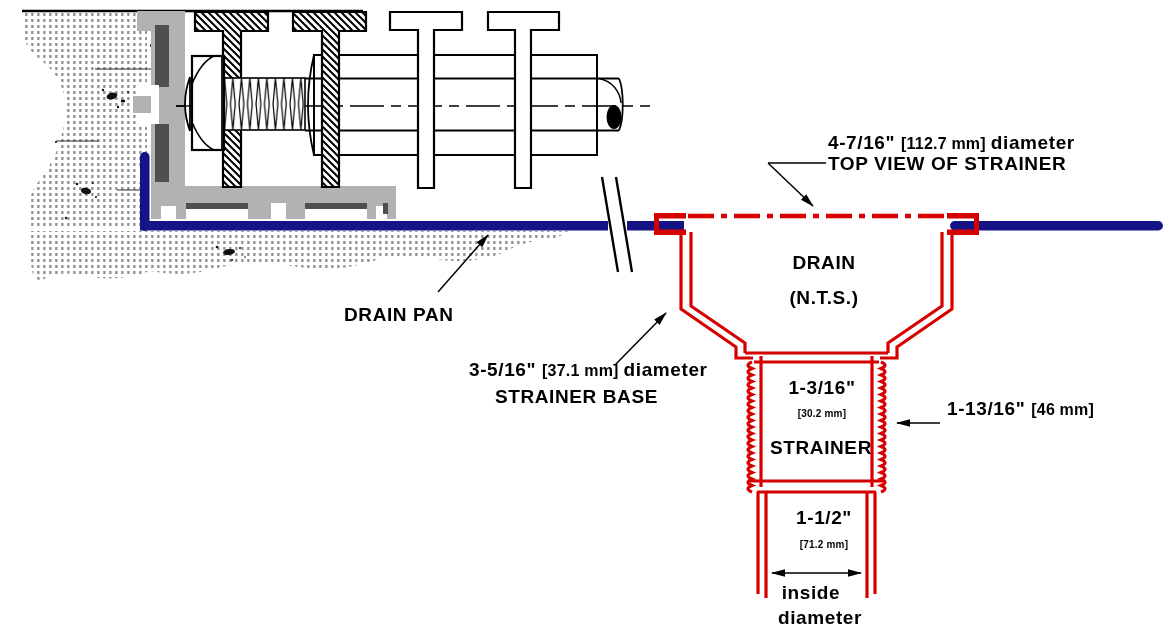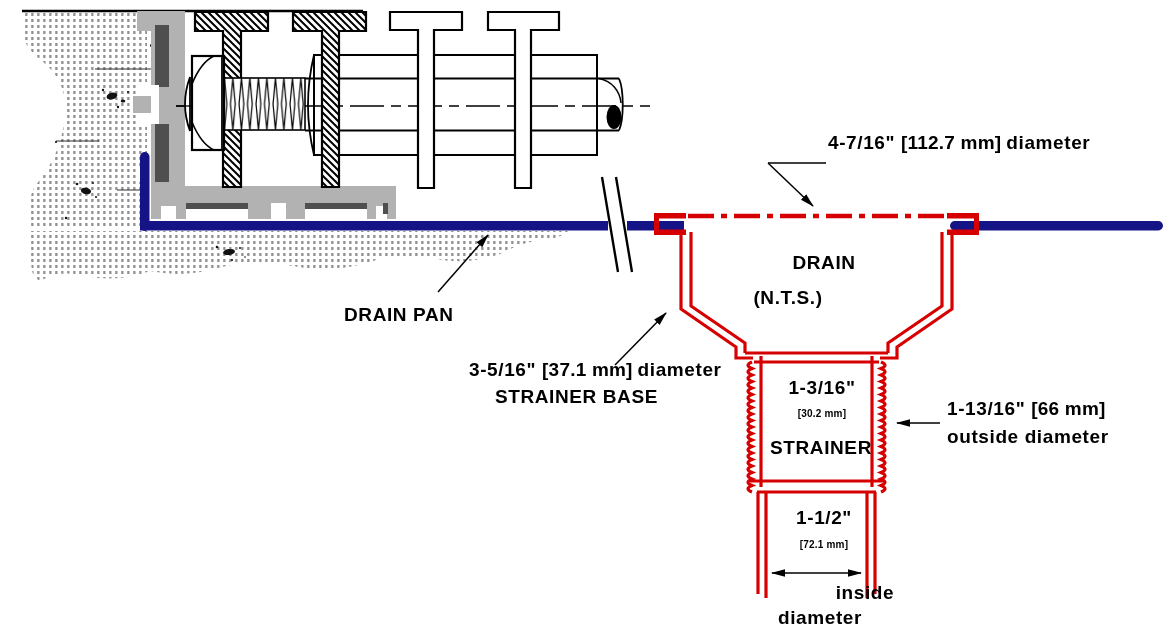--- a/index.html
+++ b/index.html
@@ -1,21 +1,21 @@
 <!DOCTYPE html>
 <html style="--red: #d60000; --blue: #141487; --lightgray: #b2b2b2; --darkgray: #4f4f4f; --stipple: #909090;"><head>
 <meta charset="utf-8">
 <style>
   html,body{margin:0;padding:0;background:#fff;}
   .stage{position:relative;width:1176px;height:640px;background:#fff;overflow:hidden;
          font-family:"Liberation Sans","DejaVu Sans",sans-serif;}
   .stage svg{position:absolute;left:0;top:0;}
   .lbl{position:absolute;font-weight:700;color:#000;white-space:nowrap;
        font-size:19px;letter-spacing:.6px;line-height:1.05;}
-  .lbl .mm{font-size:19px;letter-spacing:.2px;margin:8px 5px 0 6px;}
+  .lbl .mm{font-size:16px;letter-spacing:.2px;margin:8px 5px 0 6px;}
   .ctr{transform:translateX(-50%);text-align:right;}
   .sm{font-size:10px;letter-spacing:.2px;}
   .rs{stroke:var(--red);fill:none;}
   .rf{fill:var(--red);}
   .bf{fill:var(--blue);}
 </style>
 </head>
 <body>
 
 <div class="stage">
@@ -167,34 +167,34 @@
     <path d="M768,163 H826"></path>
     <path d="M768,163 L813,206" marker-end="url(#ah)"></path>
     <path d="M615,365 L666,313" marker-end="url(#ah)"></path>
     <path d="M940,423 L897,423" marker-end="url(#ah)"></path>
     <path d="M438,292 L488,235" marker-end="url(#ah)"></path>
     <path d="M772,573 H861" marker-start="url(#ah)" marker-end="url(#ah)"></path>
   </g>
 </svg>
 
   <div class="lbl" style="left:828px;top:133px"><span>4-7/16"</span><span class="mm">[112.7 mm]</span><span>diameter</span></div>
+  <div class="lbl" style="left:828px;top:154px">TOP VIEW OF STRAINER</div>
 
   <div class="lbl ctr" style="left:824px;top:253px">DRAIN</div>
-  <div class="lbl ctr" style="left:788px;top:288px">(N.T.S.)</div>
+  <div class="lbl ctr" style="left:824px;top:288px">(N.T.S.)</div>
 
   <div class="lbl" style="left:344px;top:305px">DRAIN PAN</div>
 
   <div class="lbl" style="left:469px;top:360px"><span>3-5/16"</span><span class="mm">[37.1 mm]</span><span>diameter</span></div>
   <div class="lbl" style="left:495px;top:387px">STRAINER BASE</div>
 
   <div class="lbl ctr" style="left:822px;top:378px">1-3/16"</div>
   <div class="lbl ctr sm" style="left:822px;top:409px">[30.2 mm]</div>
   <div class="lbl ctr" style="left:821px;top:438px">STRAINER</div>
 
-  <div class="lbl" style="left:947px;top:399px"><span>1-13/16"</span><span class="mm">[66 mm]</span></div>
-  <div class="lbl" style="left:947px;top:427px">outside diameter</div>
+  <div class="lbl" style="left:947px;top:399px"><span>1-13/16"</span><span class="mm">[46 mm]</span></div>
 
   <div class="lbl ctr" style="left:824px;top:508px">1-1/2"</div>
-  <div class="lbl ctr sm" style="left:824px;top:540px">[72.1 mm]</div>
-  <div class="lbl ctr" style="left:865px;top:583px">inside</div>
+  <div class="lbl ctr sm" style="left:824px;top:540px">[71.2 mm]</div>
+  <div class="lbl ctr" style="left:811px;top:583px">inside</div>
   <div class="lbl ctr" style="left:820px;top:608px">diameter</div>
 
 </div>
 
 </body></html>

